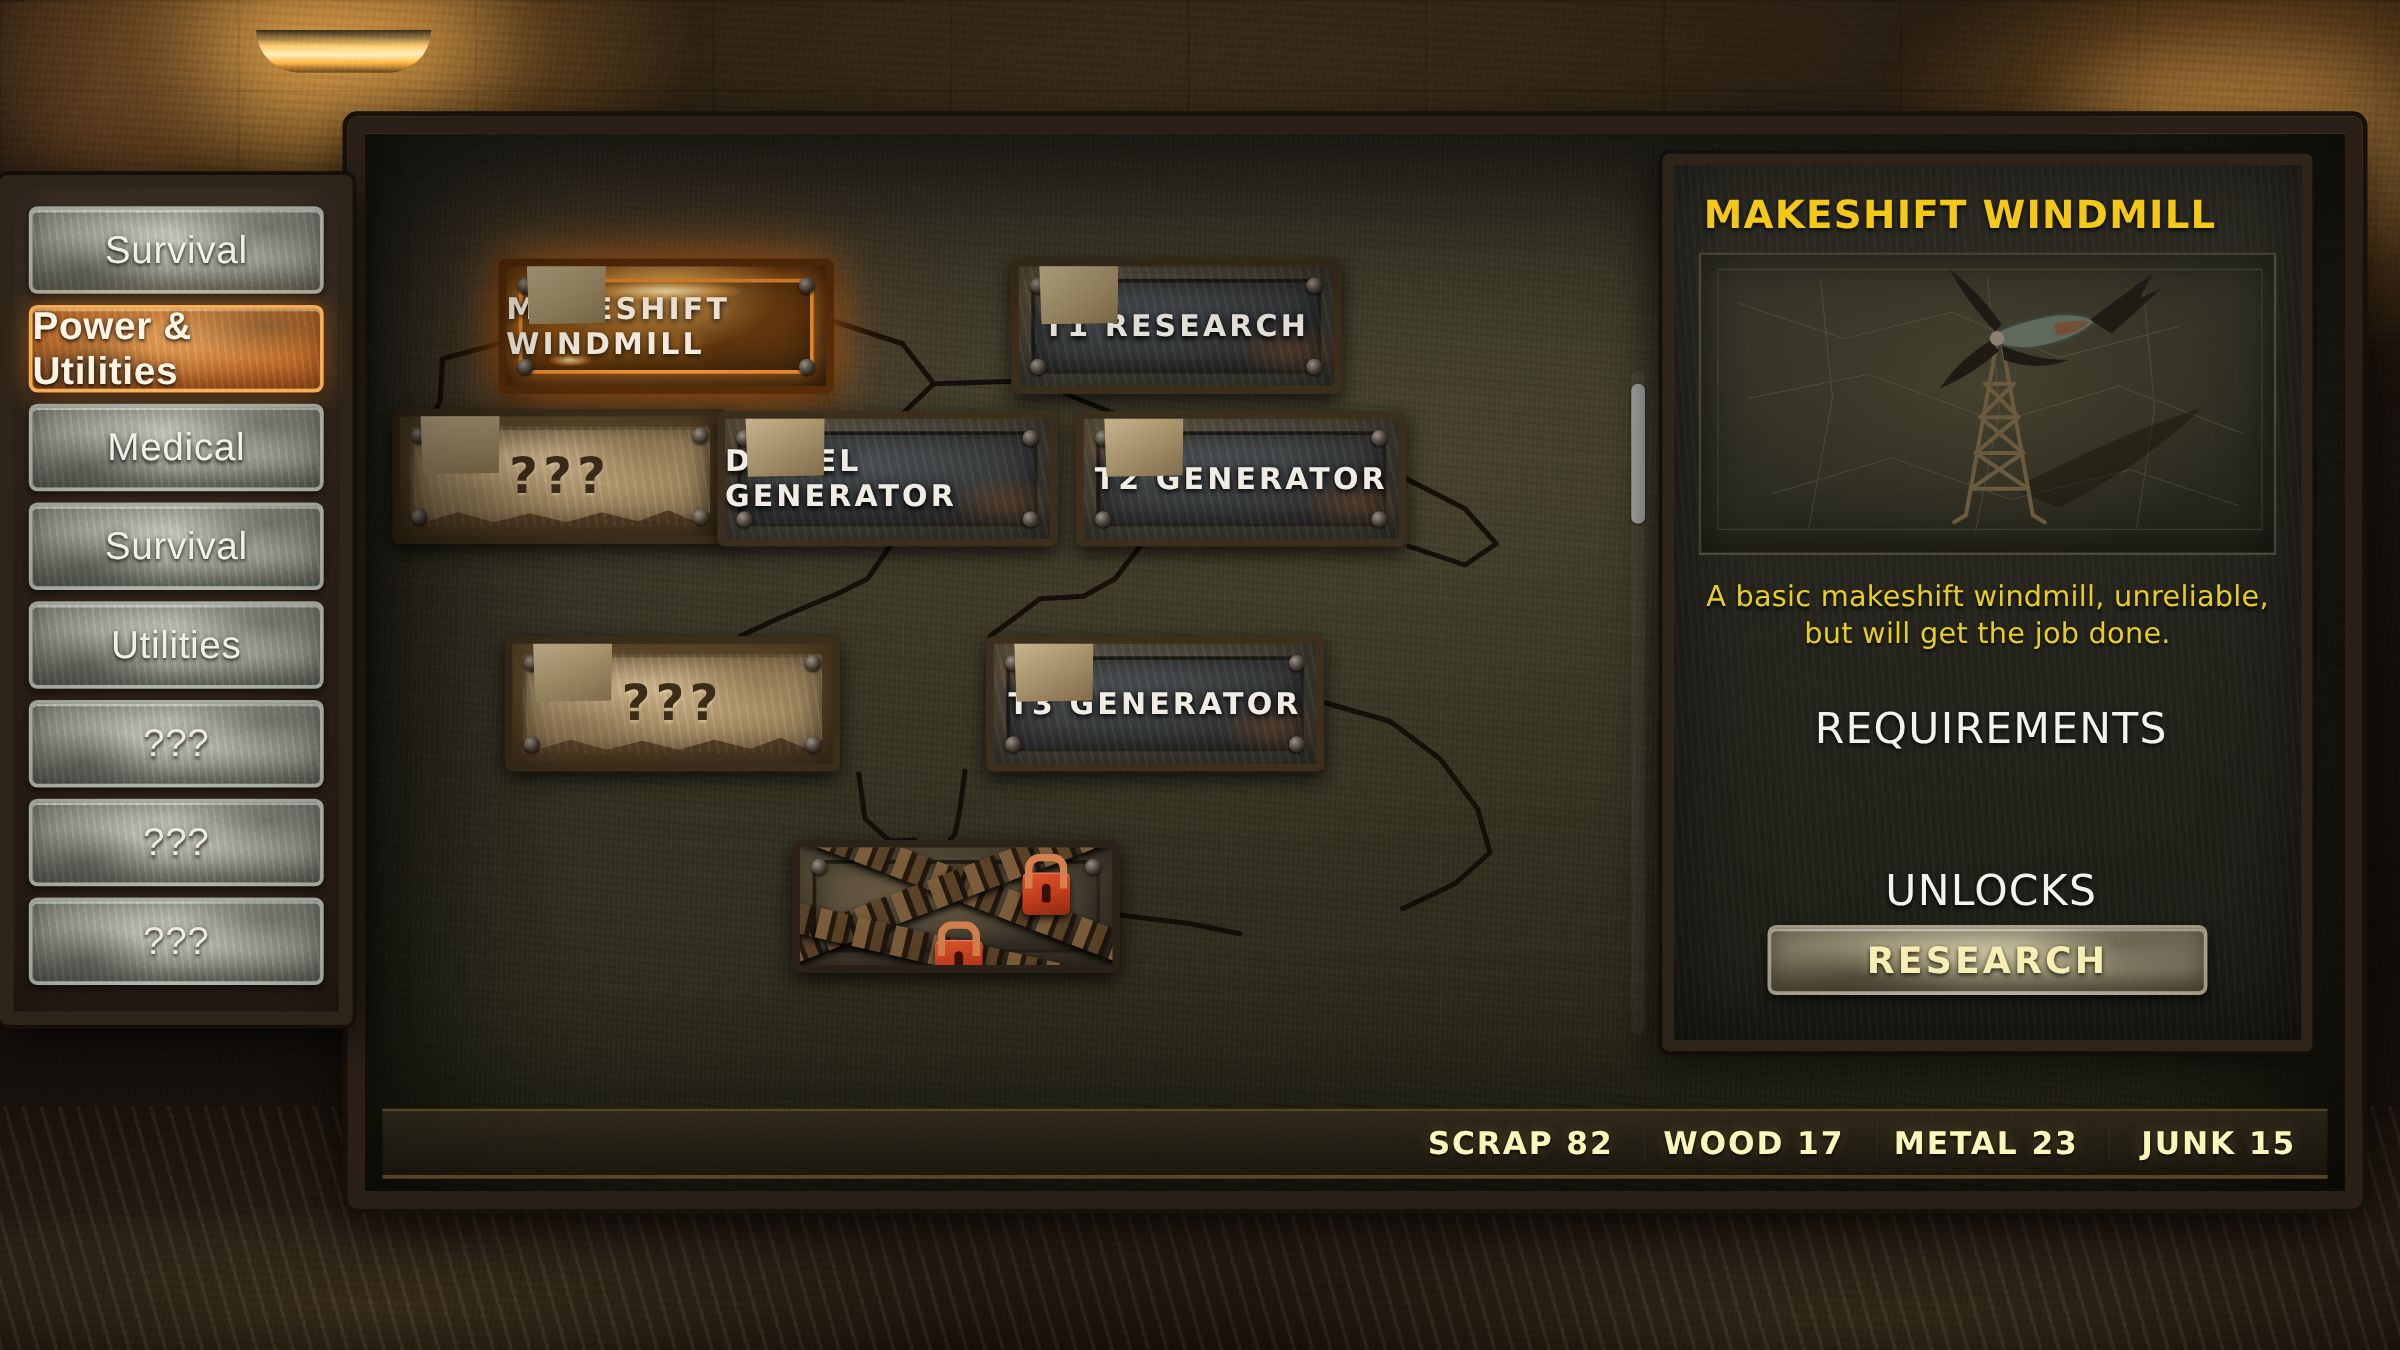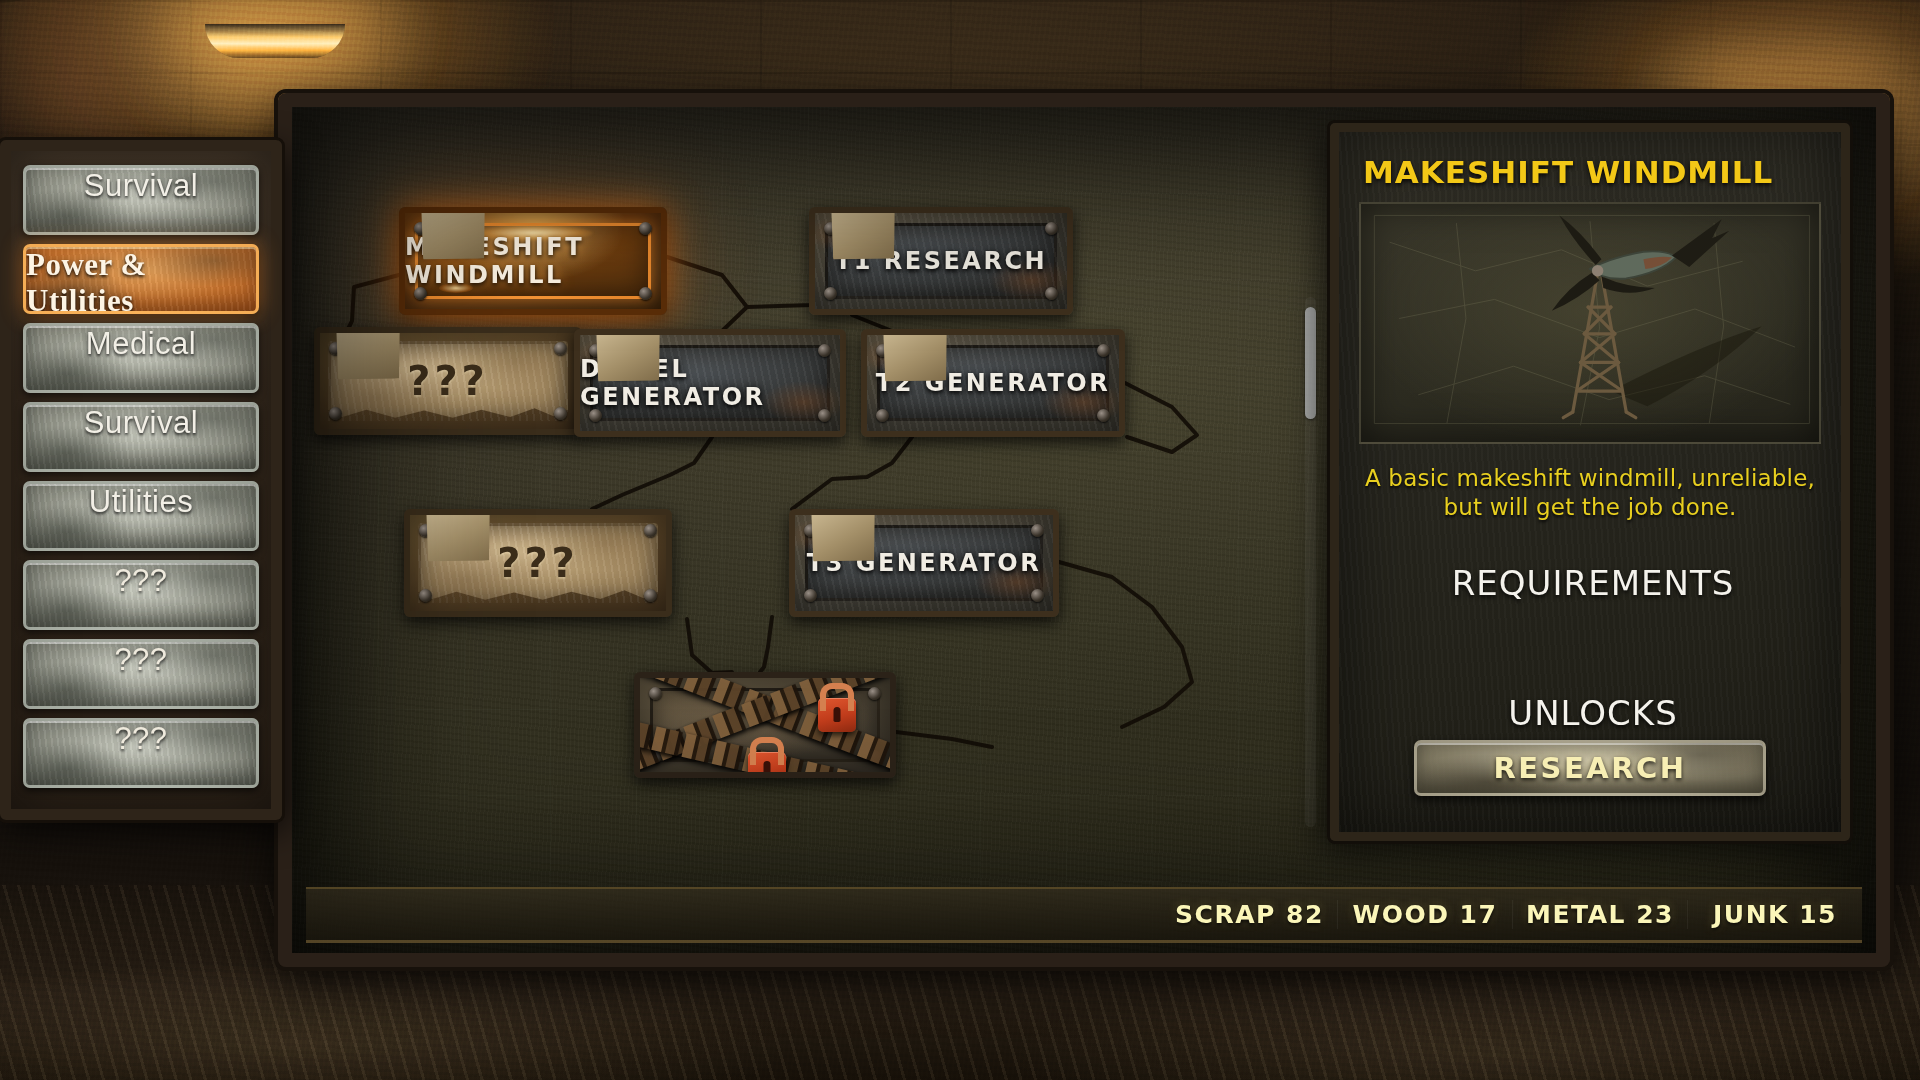--- a/index.html
+++ b/index.html
@@ -90,21 +90,21 @@
   
   #sidebar{
     position:absolute; left:0px; top:140px; width:282px; height:680px; z-index:40;
     border:11px solid #2e2419; border-radius:6px;
     background:linear-gradient(180deg,#45382a,#35291d 40%,#2b2117);
     box-shadow:0 0 0 3px #150f09, 6px 10px 34px rgba(0,0,0,.75), inset 0 0 60px rgba(0,0,0,.5);
     padding:14px 12px;
   }
   .cat{
     position:relative; height:70px; margin-bottom:9px; border-radius:7px;
-    display:flex; justify-content:center;
+    display:flex; align-items:center; justify-content:center;
     border:3px solid rgba(188,196,186,.62);
     background:
       radial-gradient(ellipse at 50% 40%, rgba(222,226,214,.92), rgba(170,176,164,.78) 60%, rgba(120,126,116,.72) 100%);
     box-shadow:inset 0 2px 0 rgba(255,255,255,.5), inset 0 -8px 18px rgba(40,44,38,.5), 0 3px 7px rgba(0,0,0,.6);
     cursor:pointer; overflow:hidden;
   }
   .cat::after{ content:""; position:absolute; inset:0;
     background-image:
       radial-gradient(ellipse 90px 40px at 18% 75%, rgba(40,45,38,.45), rgba(0,0,0,0) 70%),
       radial-gradient(ellipse 110px 36px at 82% 22%, rgba(40,45,38,.35), rgba(0,0,0,0) 70%),
@@ -112,21 +112,21 @@
     pointer-events:none; }
   .cat span{ position:relative; z-index:2; font-size:31px; letter-spacing:.5px;
     color:#f2efe6; text-shadow:0 2px 3px rgba(0,0,0,.75), 0 0 8px rgba(0,0,0,.45); font-weight:400;}
   .cat.active{
     border-color:rgba(255,186,94,.85);
     background:
       radial-gradient(ellipse at 50% 35%, #e8a55c, #c9742e 58%, #a4541c 100%);
     box-shadow:inset 0 2px 0 rgba(255,226,170,.6), inset 0 -8px 18px rgba(90,40,10,.55),
                0 0 22px rgba(255,140,40,.45), 0 3px 7px rgba(0,0,0,.6);
   }
-  .cat.active span{ color:#fdf4e4; font-weight:600;font-family:Liberation Serif, serif; }
+  .cat.active span{ color:#fdf4e4; font-weight:600; }
   .cat.unknown span{ color:#efeadd; }
 
   
   #tree{ position:absolute; left:0; top:0; width:1100px; height:790px; z-index:5; }
   .node{
     position:absolute; border-radius:6px; cursor:pointer;
     display:flex; align-items:center; justify-content:center; overflow:hidden;
     border:6px solid #241d14;
     box-shadow:0 6px 16px rgba(0,0,0,.72), inset 0 0 40px rgba(0,0,0,.5);
   }
@@ -289,21 +289,21 @@
 
   
   #scrollbar{ position:absolute; z-index:28; right:560px; top:190px; width:11px; height:530px;
     border-radius:6px; background:rgba(255,255,255,.06); }
   #scrollbar .thumb{ position:absolute; left:0; top:10px; width:11px; height:112px;
     border-radius:6px; background:rgba(205,208,212,.72); box-shadow:0 1px 3px rgba(0,0,0,.5); }
 
   
   #resbar{
     position:absolute; left:14px; right:14px; bottom:10px; height:56px; z-index:25;
-    display:flex; align-items:center; justify-content:flex-end; gap:0;
+    display:flex; align-items:center; justify-content:flex-end; gap:11px;
     background:linear-gradient(180deg, rgba(60,52,34,.55), rgba(28,24,14,.75));
     border-top:2px solid rgba(150,122,64,.45); border-bottom:3px solid rgba(130,104,54,.5);
   }
   .res{ width:175px; text-align:center; font-size:25px; font-weight:700; letter-spacing:1.5px;
     color:#fbf6b9; text-shadow:0 2px 4px rgba(0,0,0,.95), 0 0 10px rgba(255,230,130,.25);
     font-family:"DejaVu Sans", sans-serif; }
   .res + .res{ border-left:1px solid rgba(255,255,255,.05); }
 </style>
 </head>
 <body>

